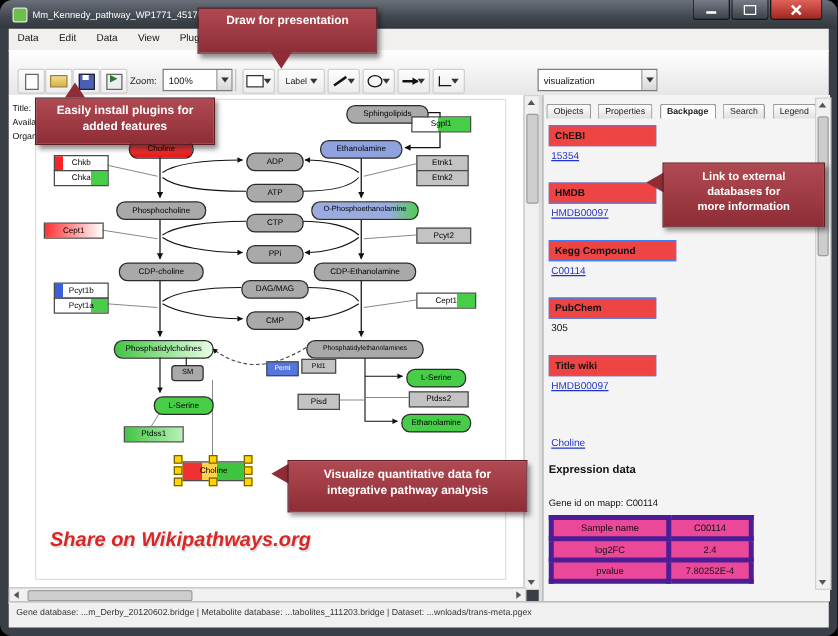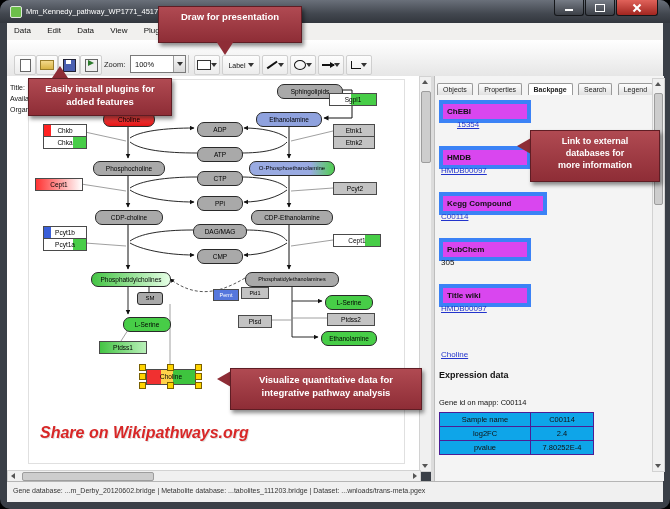--- a/index.html
+++ b/index.html
@@ -68,28 +68,28 @@
   .sbtn{position:absolute;width:10px;height:10px;display:flex;align-items:center;justify-content:center;}
   .tri-up{width:0;height:0;border-left:3px solid transparent;border-right:3px solid transparent;border-bottom:4px solid #555;}
   .tri-down{width:0;height:0;border-left:3px solid transparent;border-right:3px solid transparent;border-top:4px solid #555;}
   .tri-left{width:0;height:0;border-top:3px solid transparent;border-bottom:3px solid transparent;border-right:4px solid #555;}
   .tri-right{width:0;height:0;border-top:3px solid transparent;border-bottom:3px solid transparent;border-left:4px solid #555;}
   .splitter{position:absolute;left:431px;top:76px;width:3px;height:405px;background:#dcdcdc;}
   .panel{position:absolute;left:434px;top:76px;width:229px;height:405px;background:#f4f4f4;border-left:1px solid #bdbdbd;}
   .tabs{position:absolute;left:2px;top:2px;white-space:nowrap;}
   .tab{display:inline-block;padding:2px 5px;font-size:7px;color:#222;border:1px solid #9a9a9a;border-bottom:none;background:linear-gradient(#fdfdfd,#e0e0e0);border-radius:2px 2px 0 0;margin-right:1px;}
   .tab.active{background:#fff;font-weight:bold;}
-  .secbox{position:absolute;height:15px;line-height:15px;border:4px solid #3b82f6;background:#d946ef;font-size:8px;font-weight:bold;color:#111;padding-left:4px;}
+  .secbox{position:absolute;height:15px;line-height:15px;border:1px solid #3b82f6;background:#ef4444;font-size:8px;font-weight:bold;color:#111;padding-left:4px;}
   .secval{position:absolute;font-size:8px;}
   .secval.link{color:#2233cc;text-decoration:underline;cursor:pointer;}
   .secval.plain{color:#111;}
   .expr-title{position:absolute;font-size:9px;font-weight:bold;color:#111;}
   .geneid{position:absolute;font-size:7.5px;font-weight:normal;color:#111;}
   table.datatable{position:absolute;border-collapse:collapse;}
-  table.datatable td{border:1px solid #4c1d95;background:#0ea5e9;font-size:7.5px;color:#111;text-align:center;height:13px;padding:0 3px;}
+  table.datatable td{border:4px solid #4c1d95;background:#ec4899;font-size:7.5px;color:#111;text-align:center;height:13px;padding:0 3px;}
   td.c1{width:84px;} td.c2{width:56px;}
   .statusbar{position:absolute;left:7px;top:481px;width:656px;height:20px;background:#f0f0f0;border-top:1px solid #b5b5b5;font-size:7px;color:#333;}
   .statusbar span{display:inline-block;padding:5px 0 0 6px;white-space:nowrap;}
   .callout{position:absolute;background:linear-gradient(180deg,#b04a52,#8e2d36);border:1px solid #5f1d24;color:#fff;font-weight:bold;text-align:center;box-shadow:2px 3px 4px rgba(0,0,0,.45);z-index:30;}
   .cl-ln{display:block;font-size:9.5px;line-height:13px;}
   .cl-ln.sm{font-size:9px;line-height:12px;}
   .arrow-down{position:absolute;width:0;height:0;border-left:9px solid transparent;border-right:9px solid transparent;border-top:14px solid #8e2d36;z-index:30;}
   .arrow-up{position:absolute;width:0;height:0;border-left:8px solid transparent;border-right:8px solid transparent;border-bottom:12px solid #8e2d36;z-index:30;}
   .arrow-left{position:absolute;width:0;height:0;border-top:8px solid transparent;border-bottom:8px solid transparent;border-right:14px solid #8e2d36;z-index:30;}
 </style>
@@ -170,20 +170,26 @@
   <div class="tb-btn" style="left:318px;width:24px;">
       <div class="ic-arrow">
         <div></div>
       </div>
       <div class="caret"></div>
     </div>
   <div class="tb-btn" style="left:346px;width:24px;">
       <div class="ic-elbow"></div>
       <div class="caret"></div>
     </div>
+  <div class="combo" style="left:430px;top:55px;width:90px;">
+    <span>visualization</span>
+    <div class="cbtn">
+        <div class="caret"></div>
+      </div>
+  </div>
 
   <div class="canvas"></div>
   <div class="infoblock">
     <div>Title:</div>
     <div>Availability:</div>
     <div>Organism:</div>
   </div>
 
   <div class="diagram">
     <svg width="670" height="509">
@@ -309,21 +315,21 @@
   <div class="panel">
     <div class="tabs">
       <span class="tab">Objects</span>
       <span class="tab">Properties</span>
       <span class="tab active">Backpage</span>
       <span class="tab">Search</span>
       <span class="tab">Legend</span>
     </div>
 
     <div class="secbox" style="left:4px;top:24px;width:80px;">ChEBI</div>
-    <div class="secval link" style="left:6px;top:44px;margin-left:16px;">15354</div>
+    <div class="secval link" style="left:6px;top:44px;">15354</div>
 
     <div class="secbox" style="left:4px;top:70px;width:80px;">HMDB</div>
     <div class="secval link" style="left:6px;top:90px;">HMDB00097</div>
 
     <div class="secbox" style="left:4px;top:116px;width:96px;">Kegg Compound</div>
     <div class="secval link" style="left:6px;top:136px;">C00114</div>
 
     <div class="secbox" style="left:4px;top:162px;width:80px;">PubChem</div>
     <div class="secval plain" style="left:6px;top:182px;">305</div>
 

